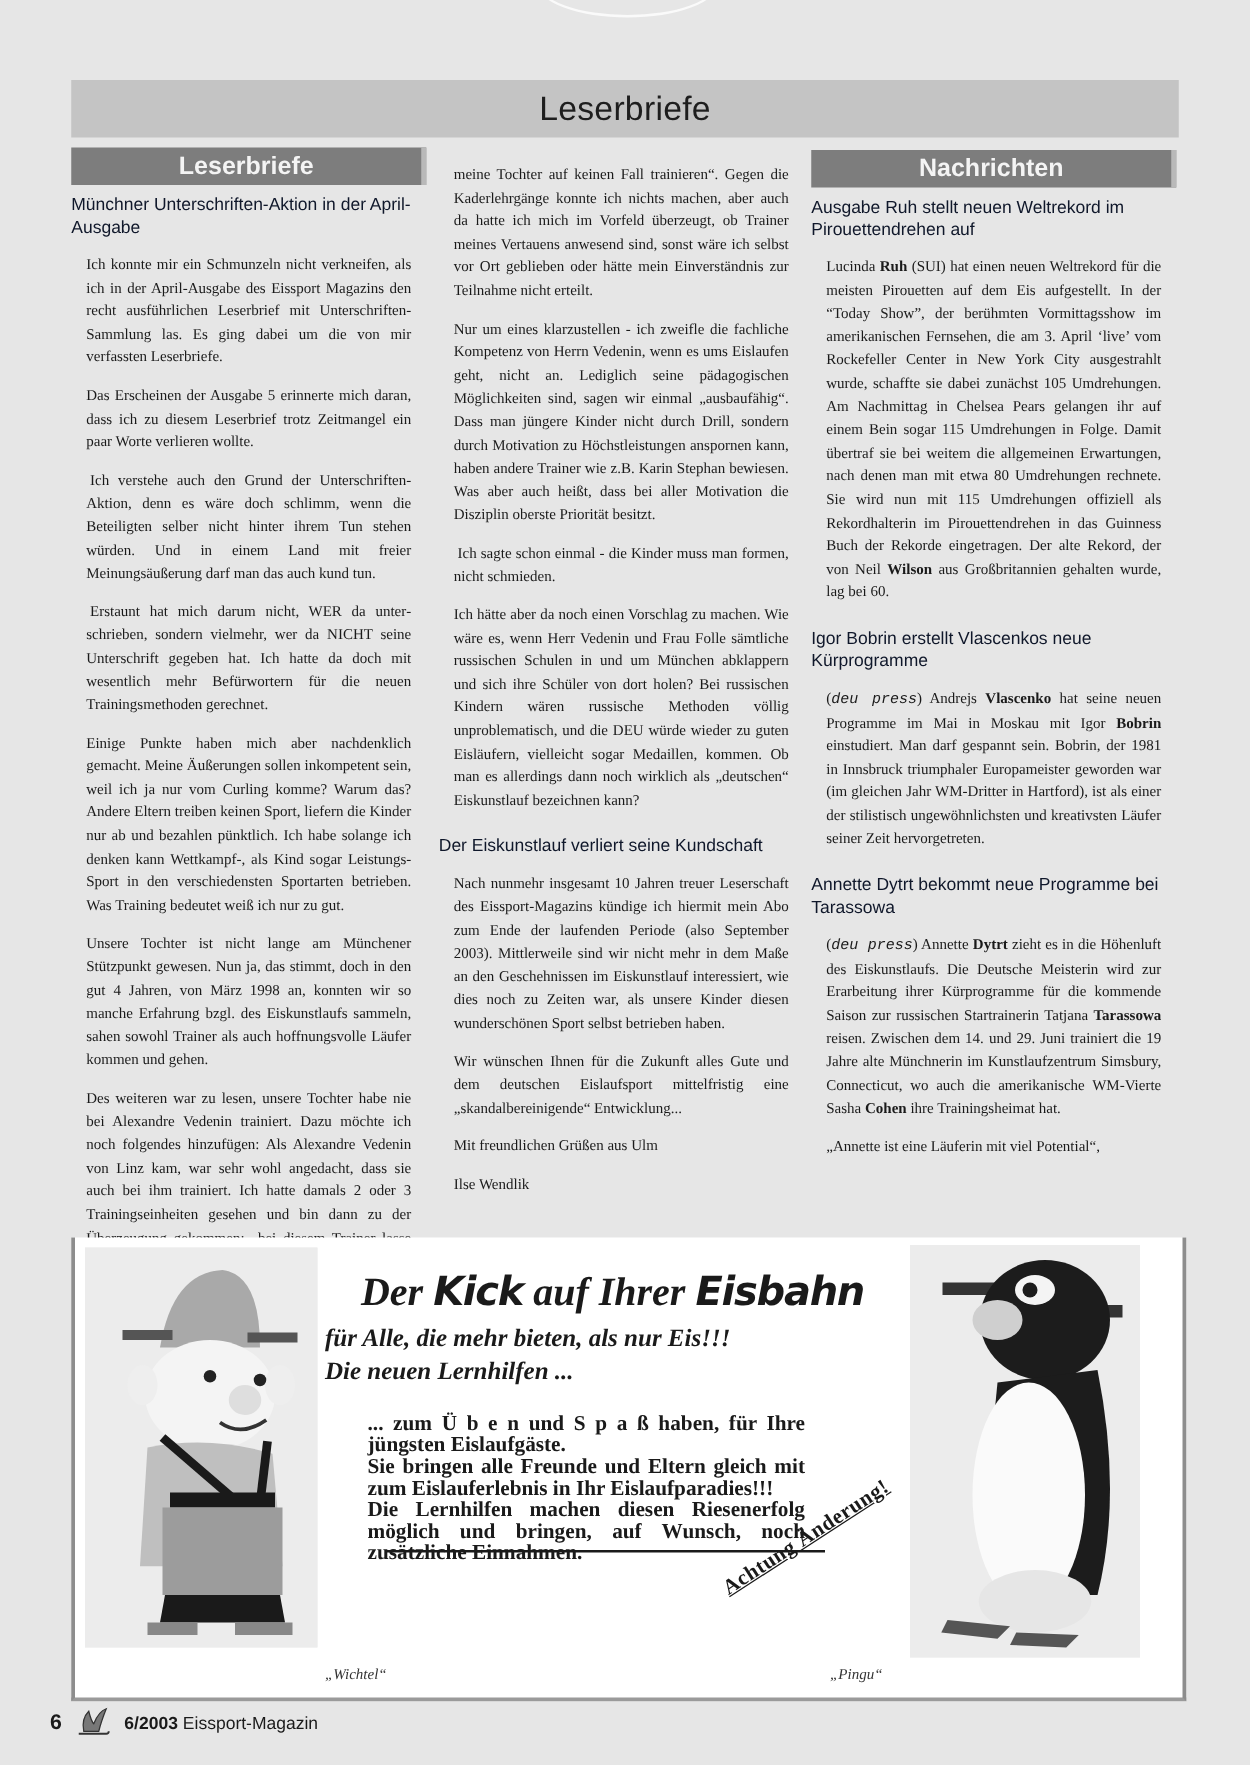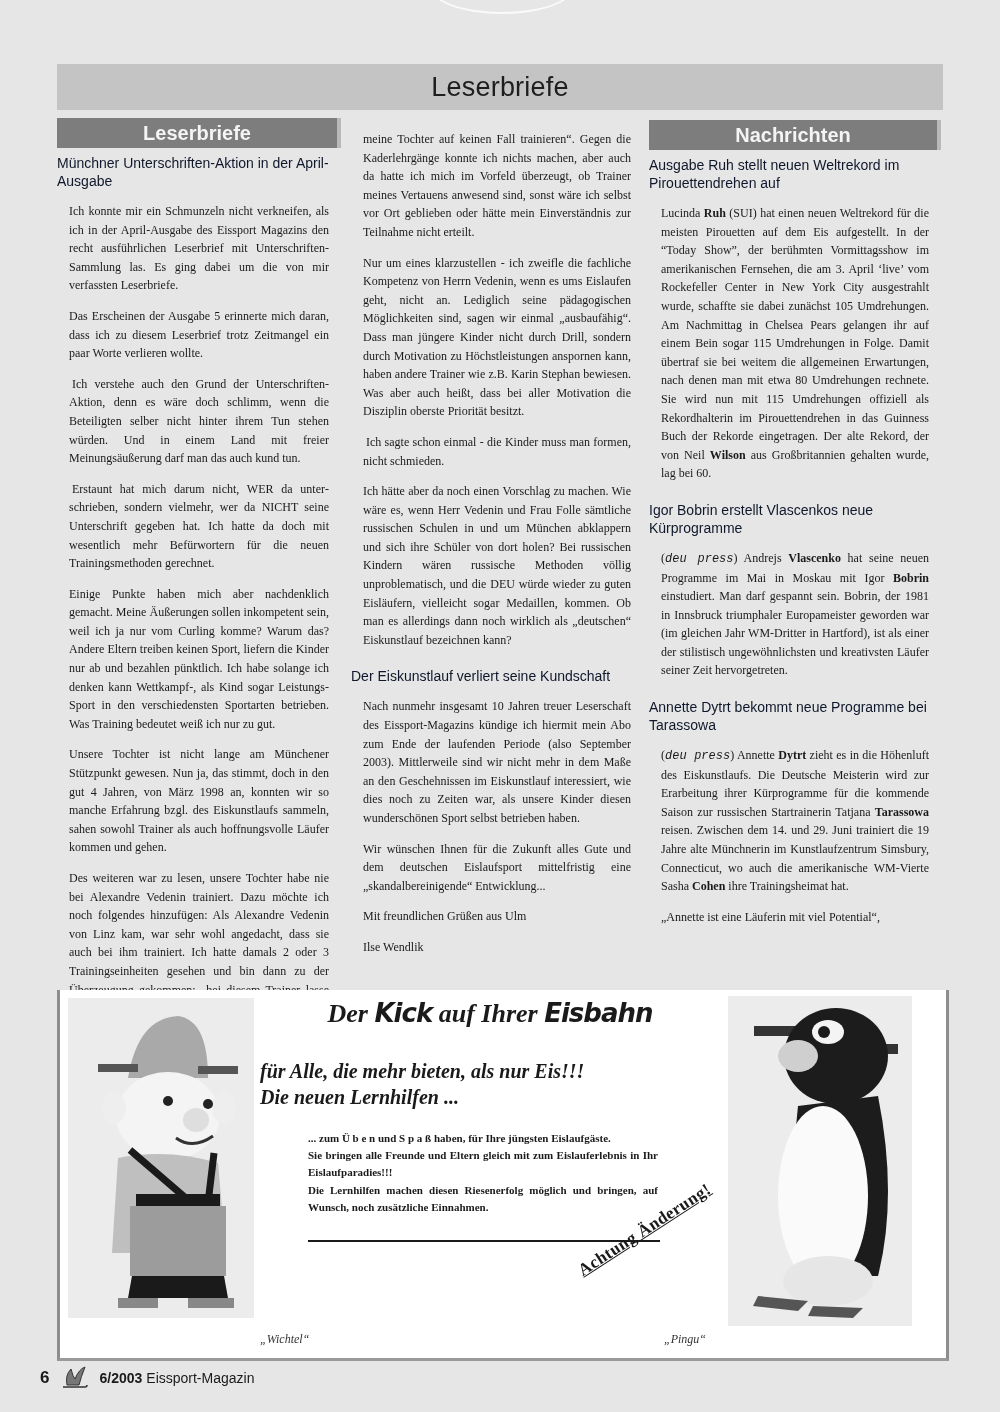--- a/index.html
+++ b/index.html
@@ -53,38 +53,38 @@
     position: absolute; left: 57px; top: 990px; width: 886px; height: 368px;
     background: #ffffff; border-left: 3px solid #8d8d8d; border-right: 3px solid #8d8d8d;
     border-bottom: 3px solid #9a9a9a;
   }
   .ad-photo {
     position: absolute; background: #ececec;
   }
   .wichtel { left: 8px; top: 8px; width: 186px; height: 320px; }
   .pingu { left: 668px; top: 6px; width: 184px; height: 330px; }
   .ad-headline {
-    position: absolute; left: 210px; top: 8px; width: 440px; text-align: center;
+    position: absolute; left: 210px; top: 24px; width: 440px; text-align: center;
     font-family: "Liberation Serif", serif; font-style: italic; font-weight: bold;
-    font-size: 26px; color: #1a1a1a;
+    font-size: 32px; color: #1a1a1a;
   }
   .ad-headline .kick {
     font-family: "DejaVu Sans", sans-serif; font-style: italic; font-weight: bold;
     letter-spacing: -1px;
   }
   .ad-sub {
     position: absolute; left: 200px; width: 460px; text-align: left;
     font-family: "Liberation Serif", serif; font-style: italic; font-weight: bold;
     font-size: 20px; color: #1a1a1a;
   }
   .ad-sub1 { top: 70px; }
   .ad-sub2 { top: 96px; }
   .ad-body {
-    position: absolute; left: 248px; top: 140px; width: 350px;
-    font-family: "Liberation Serif", serif; font-weight: bold; font-size: 11px;
+    position: absolute; left: 234px; top: 140px; width: 350px;
+    font-family: "Liberation Serif", serif; font-weight: bold; font-size: 17px;
     line-height: 17.2px; text-align: justify; color: #1a1a1a;
   }
   .ad-rule { position: absolute; left: 248px; top: 250px; width: 352px; height: 2px; background: #1a1a1a; }
   .ad-contact {
     position: absolute; left: 248px; top: 260px;
     font-family: "Liberation Serif", serif; font-weight: bold; font-size: 12.8px;
     line-height: 17.2px; color: #1a1a1a;
   }
   .ad-contact .company { text-decoration: underline; }
   .ad-caption {

